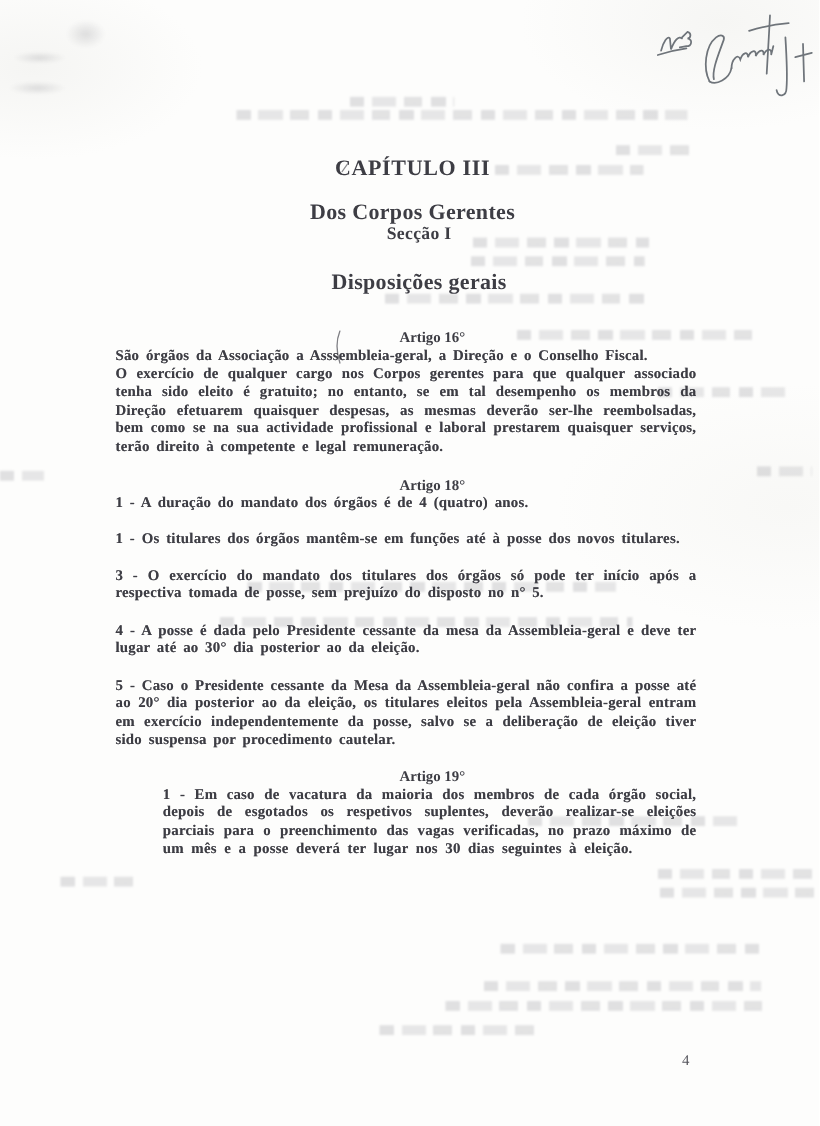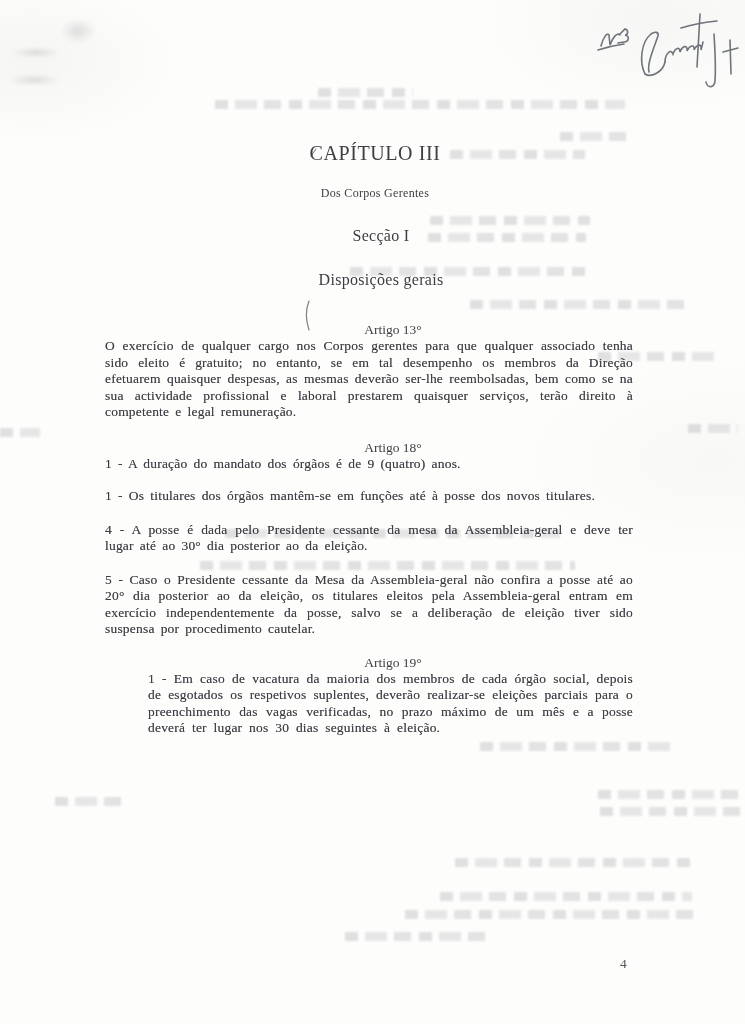--- a/index.html
+++ b/index.html
@@ -7,25 +7,25 @@
     position:relative;width:745px;height:1024px;overflow:hidden;
     background:
       radial-gradient(260px 140px at 88% 2%, #f6f6f4, rgba(246,246,244,0) 70%),
       radial-gradient(220px 120px at 4% 6%, #f5f5f3, rgba(245,245,243,0) 70%),
       radial-gradient(300px 160px at 96% 45%, #f8f8f6, rgba(248,248,246,0) 70%),
       #fdfdfc;
     font-family:"Liberation Serif","DejaVu Serif",serif;
     color:#3d3d44;
   }
   .doc{position:absolute;left:105px;top:141px;width:528px;}
-  .doc *{margin:0;font-weight:normal;}
+  .doc *{margin:0;font-weight:bold;}
   .chapter{font-size:20px;line-height:24px;text-align:center;transform:translateX(6px);letter-spacing:.6px;}
-  .subtitle{font-size:12px;line-height:20px;margin-top:18px;text-align:center;transform:translateX(6px);letter-spacing:.3px;}
-  .section{font-size:16px;line-height:20px;margin-top:23px;text-align:center;transform:translateX(12px);letter-spacing:.3px;}
-  .subsection{font-size:16px;line-height:20px;margin-top:24px;text-align:center;transform:translateX(12px);letter-spacing:.3px;}
+  .subtitle{font-size:20px;line-height:20px;margin-top:18px;text-align:center;transform:translateX(6px);letter-spacing:.3px;}
+  .section{font-size:16px;line-height:20px;text-align:center;transform:translateX(12px);letter-spacing:.3px;}
+  .subsection{font-size:20px;line-height:20px;margin-top:24px;text-align:center;transform:translateX(12px);letter-spacing:.3px;}
   .art-heading{font-size:13.5px;line-height:17px;text-align:center;transform:translateX(24px);}
   .mt31{margin-top:31px}.mt18{margin-top:18px}.mt17{margin-top:17px}
   .mt16{margin-top:16px}.mt165{margin-top:16.5px}
   .doc p{
     font-size:13.5px;line-height:16.5px;text-align:justify;
     letter-spacing:.2px;word-spacing:2.5px;
     text-shadow:0 0 .3px rgba(61,61,68,.55);
   }
   .doc p.wide{word-spacing:3.2px;margin-left:43px;}
   .page-number{position:absolute;left:620px;top:956px;font-size:13.5px;color:#55555c;}
@@ -97,31 +97,33 @@
     <path d="M10,2 C6,12 7,22 10,31"></path>
   </svg>
 
   <div class="doc">
     <h1 class="chapter">CAPÍTULO III</h1>
     <h2 class="subtitle">Dos Corpos Gerentes</h2>
     <h3 class="section">Secção I</h3>
     <h3 class="subsection">Disposições gerais</h3>
 
     <div>
-      <div class="art-heading mt31">Artigo 13°</div>
+      <div class="art-heading mt31">Artigo 16°</div>
+      <p>São órgãos da Associação a Asssembleia-geral, a Direção e o Conselho Fiscal.</p>
     </div>
 
     <div>
       <p>O exercício de qualquer cargo nos Corpos gerentes para que qualquer associado tenha sido eleito é gratuito; no entanto, se em tal desempenho os membros da Direção efetuarem quaisquer despesas, as mesmas deverão ser-lhe reembolsadas, bem como se na sua actividade profissional e laboral prestarem quaisquer serviços, terão direito à competente e legal remuneração.</p>
     </div>
 
     <div>
       <div class="art-heading mt18">Artigo 18°</div>
-      <p>1 - A duração do mandato dos órgãos é de 9 (quatro) anos.</p>
+      <p>1 - A duração do mandato dos órgãos é de 4 (quatro) anos.</p>
       <p class="mt16">1 - Os titulares dos órgãos mantêm-se em funções até à posse dos novos titulares.</p>
+      <p class="mt165">3 - O exercício do mandato dos titulares dos órgãos só pode ter início após a respectiva tomada de posse, sem prejuízo do disposto no n° 5.</p>
       <p class="mt17">4 - A posse é dada pelo Presidente cessante da mesa da Assembleia-geral e deve ter lugar até ao 30° dia posterior ao da eleição.</p>
       <p class="mt17">5 - Caso o Presidente cessante da Mesa da Assembleia-geral não confira a posse até ao 20° dia posterior ao da eleição, os titulares eleitos pela Assembleia-geral entram em exercício independentemente da posse, salvo se a deliberação de eleição tiver sido suspensa por procedimento cautelar.</p>
     </div>
 
     <div>
       <div class="art-heading mt16">Artigo 19°</div>
       <p class="wide">1 - Em caso de vacatura da maioria dos membros de cada órgão social, depois de esgotados os respetivos suplentes, deverão realizar-se eleições parciais para o preenchimento das vagas verificadas, no prazo máximo de um mês e a posse deverá ter lugar nos 30 dias seguintes à eleição.</p>
     </div>
   </div>
 

